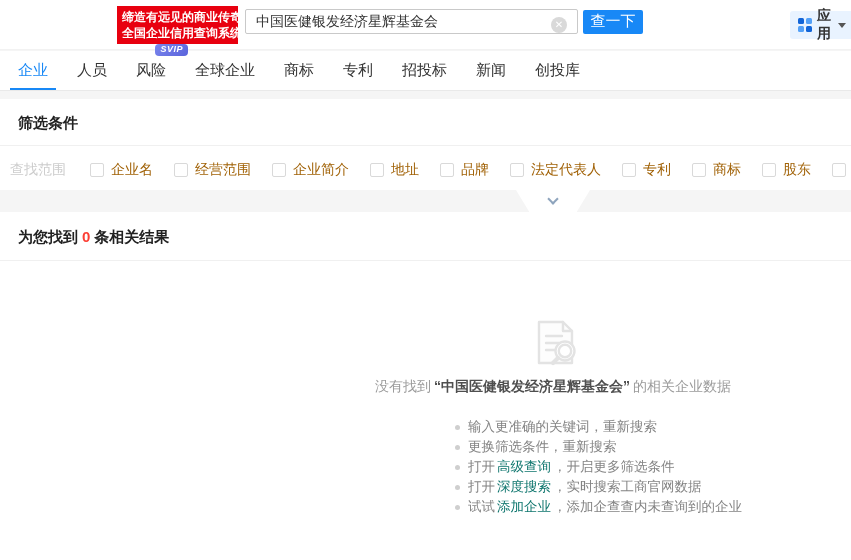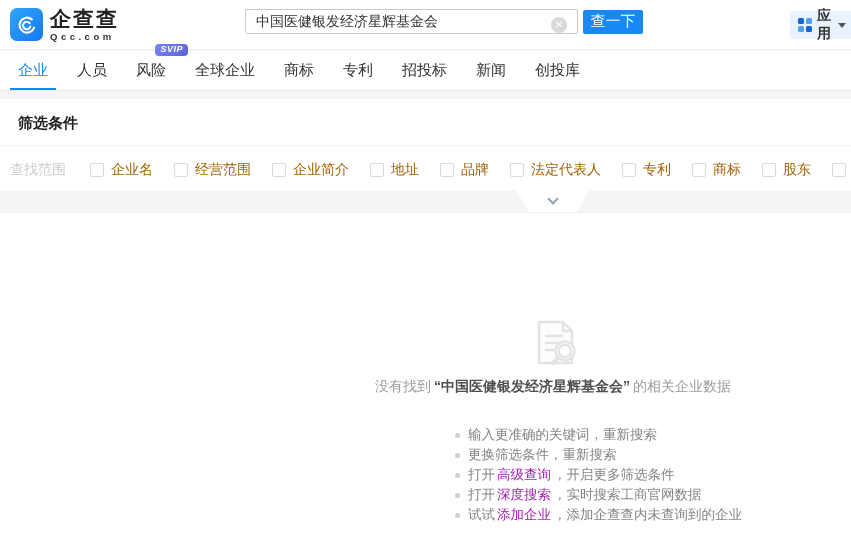--- a/index.html
+++ b/index.html
@@ -102,45 +102,37 @@
   .results-panel { position:absolute; left:0; top:212px; width:851px; height:348px; background:#fff; }
   .results-header { font-size:15px; font-weight:bold; color:#222; padding:16px 0 13px 18px; }
   .count-red { color:#fc3e34; margin:0 4px; }
   .results-divider { border-top:1px solid #f0f0f0; }
   .empty-icon { position:absolute; left:527px; top:102px; }
   .empty-msg {
     position:absolute; left:553px; top:166px; transform:translateX(-50%);
     white-space:nowrap; color:#9b9b9b; font-size:14px;
   }
   .empty-query { color:#4f4f4f; font-weight:600; margin:0 3px; }
-  .tips { position:absolute; left:455px; top:213px; list-style:none; }
+  .tips { position:absolute; left:455px; top:205px; list-style:none; }
   .tips li { position:relative; line-height:20px; color:#848484; font-size:13.5px; padding-left:13px; }
   .tips li::before {
     content:""; position:absolute; left:0; top:8px; width:5px; height:5px;
     border-radius:50%; background:#cfcfcf;
   }
-  .tip-link { color:#a21caf; text-decoration:none; cursor:pointer; margin:0 2px; }
+  .tip-link { color:#0f766e; text-decoration:none; cursor:pointer; margin:0 2px; }
 </style>
 </head>
 <body>
 
 <div class="header">
-  <div class="logo">
-    <div class="logo-mark">
-      <svg width="24" height="24" viewBox="0 0 32 32" fill="none" stroke="#fff" stroke-width="2.8" stroke-linecap="round">
-        <path d="M22.5 8.5 A10 10 0 1 0 25.5 19.5"></path>
-        <path d="M19.5 13.5 A5 5 0 1 0 20.5 18"></path>
-      </svg>
-    </div>
-    <div class="logo-text">
-      <div class="logo-brand">企查查</div>
-      <div class="logo-domain">Qcc.com</div>
-    </div>
-  </div>
-
+
+  <div class="slogan">
+    <div>缔造有远见的商业传奇</div>
+    <div>全国企业信用查询系统</div>
+  </div>
 
   <div class="searchbar" style="position:absolute; left:245px; top:9px;">
     <input class="search-input" type="text" value="中国医健银发经济星辉基金会" style="">
     <div class="clear-btn">✕</div>
     <button class="search-btn">查一下</button>
   </div>
 
   <div class="apps-chip">
     <span class="grid-icon">
       <i class="gi-a"></i>
@@ -215,20 +207,23 @@
   </div>
 </div>
 
 <div class="collapse-band">
   <div class="collapse-tab">
     <span class="chevron"></span>
   </div>
 </div>
 
 <div class="results-panel">
+  <div class="results-header">
+    <span>为您找到</span><span class="count-red">0</span><span>条相关结果</span>
+  </div>
   <div class="results-divider"></div>
 
   <div class="empty-icon">
     <svg width="58" height="58" viewBox="0 0 58 58" fill="none" stroke="#e3e3e3" stroke-width="2.4" stroke-linejoin="round" stroke-linecap="round">
       <path d="M12 8 h24 l9 9 v32 h-33 z" fill="#fdfdfd"></path>
       <path d="M36 8 v9 h9" fill="none"></path>
       <path d="M19 22 h16 M19 29 h13 M19 36 h9"></path>
       <circle cx="38" cy="37" r="9.5" fill="#fff"></circle>
       <circle cx="38" cy="37" r="6.2" fill="#fff"></circle>
       <path d="M31 44 l-5 5" stroke-width="4.2"></path>

